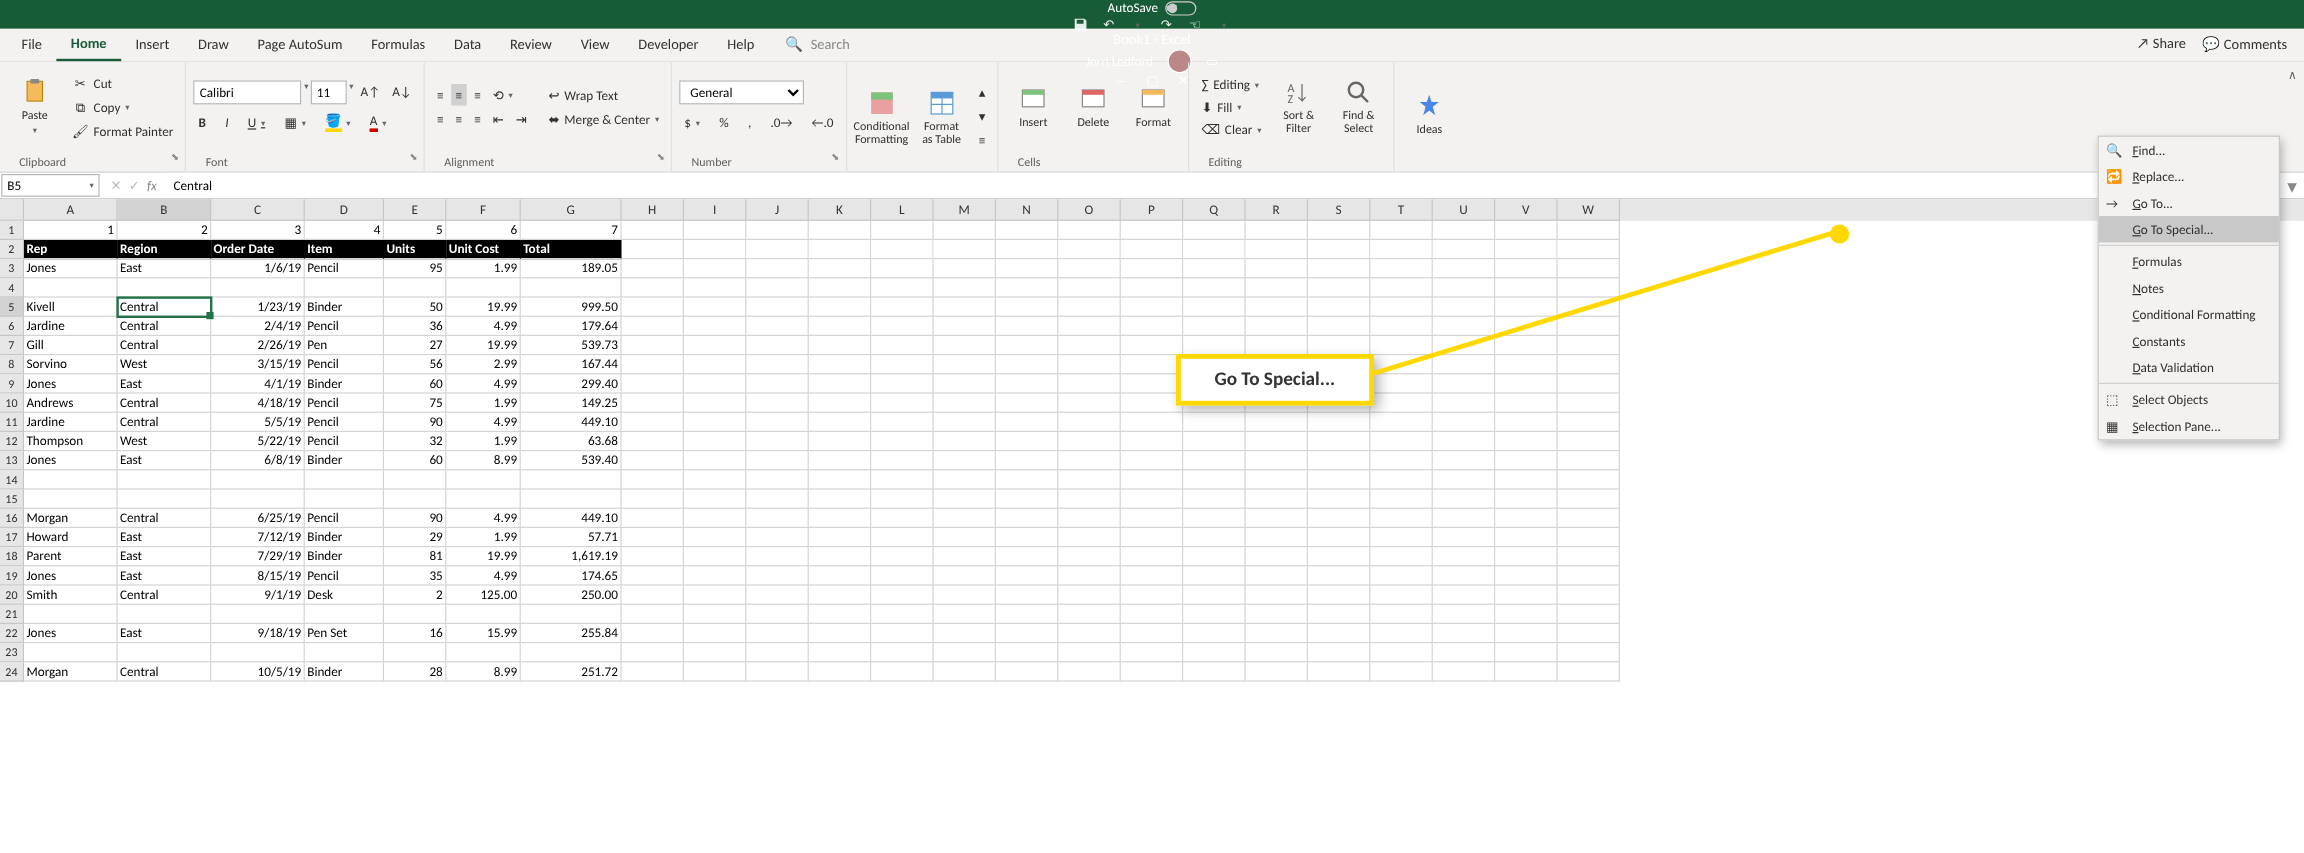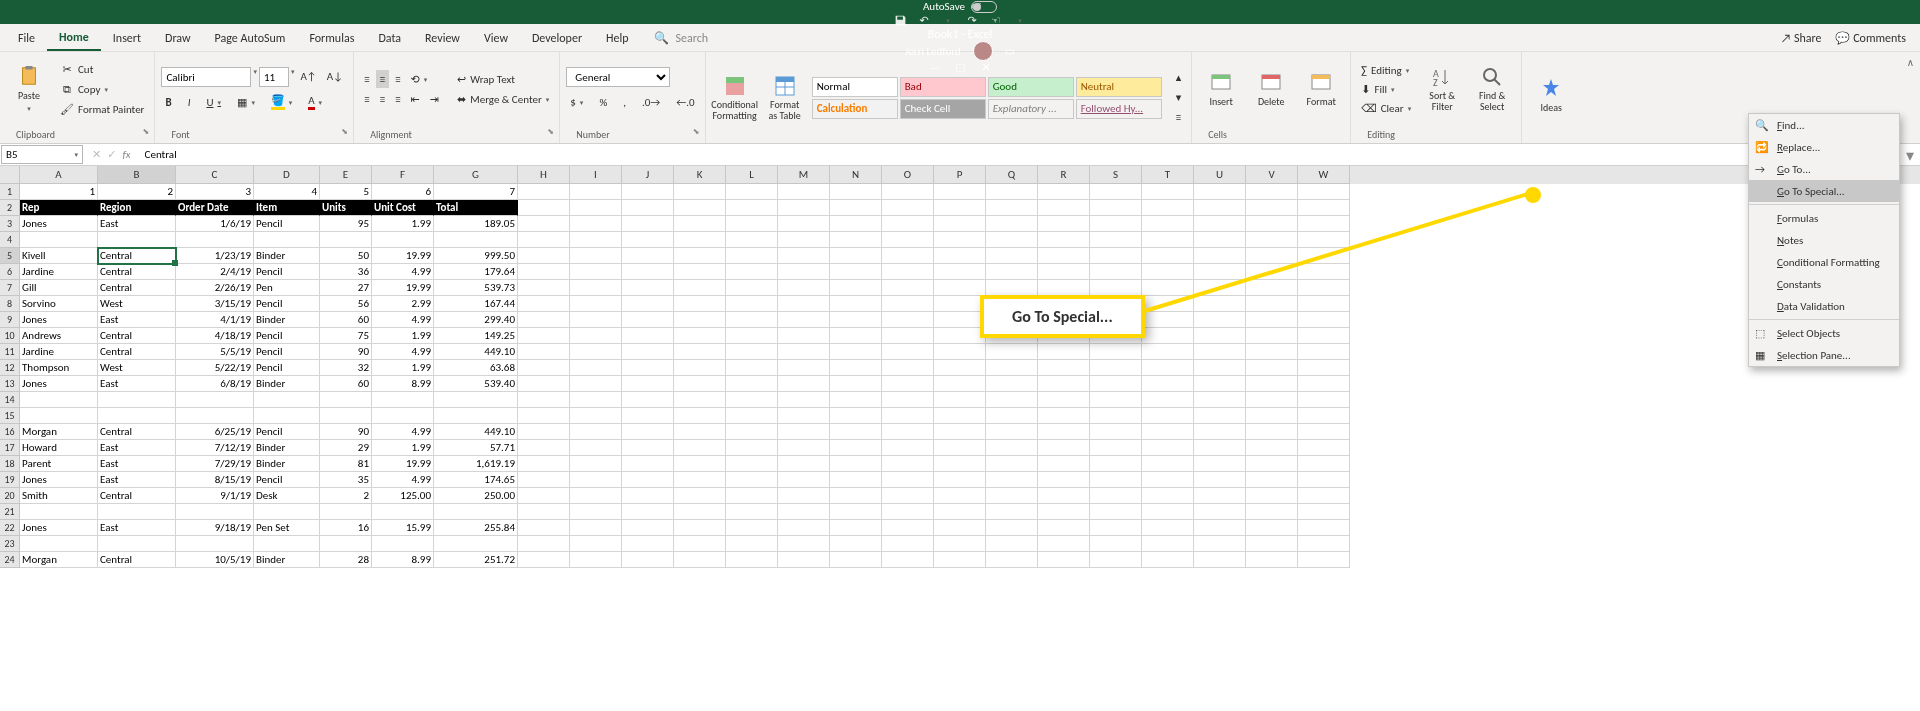--- a/index.html
+++ b/index.html
@@ -293,30 +293,20 @@
           <span class="icon">
             <svg width="22" height="22">
               <rect x="2" y="2" width="18" height="18" fill="#fff" stroke="#5b9bd5"></rect>
               <rect x="2" y="2" width="18" height="5" fill="#5b9bd5"></rect>
               <line x1="2" y1="12" x2="20" y2="12" stroke="#5b9bd5"></line>
               <line x1="11" y1="2" x2="11" y2="20" stroke="#5b9bd5"></line>
             </svg>
           </span>
           <span style="font-size:10px;text-align:center;line-height:1.1">Format as Table</span>
         </div>
-      <div class="styles-gallery">
-        <div class="style-cell sg-normal">Normal</div>
-        <div class="style-cell sg-bad">Bad</div>
-        <div class="style-cell sg-good">Good</div>
-        <div class="style-cell sg-neutral">Neutral</div>
-        <div class="style-cell sg-calc">Calculation</div>
-        <div class="style-cell sg-check">Check Cell</div>
-        <div class="style-cell sg-exp">Explanatory ...</div>
-        <div class="style-cell sg-followed">Followed Hy...</div>
-      </div>
       <div class="col" style="justify-content:center">
         <span class="small-btn">▴</span>
         <span class="small-btn">▾</span>
         <span class="small-btn">≡</span>
       </div>
     </div>
   </div>
 
   <div class="rgroup">
     <div class="body">

